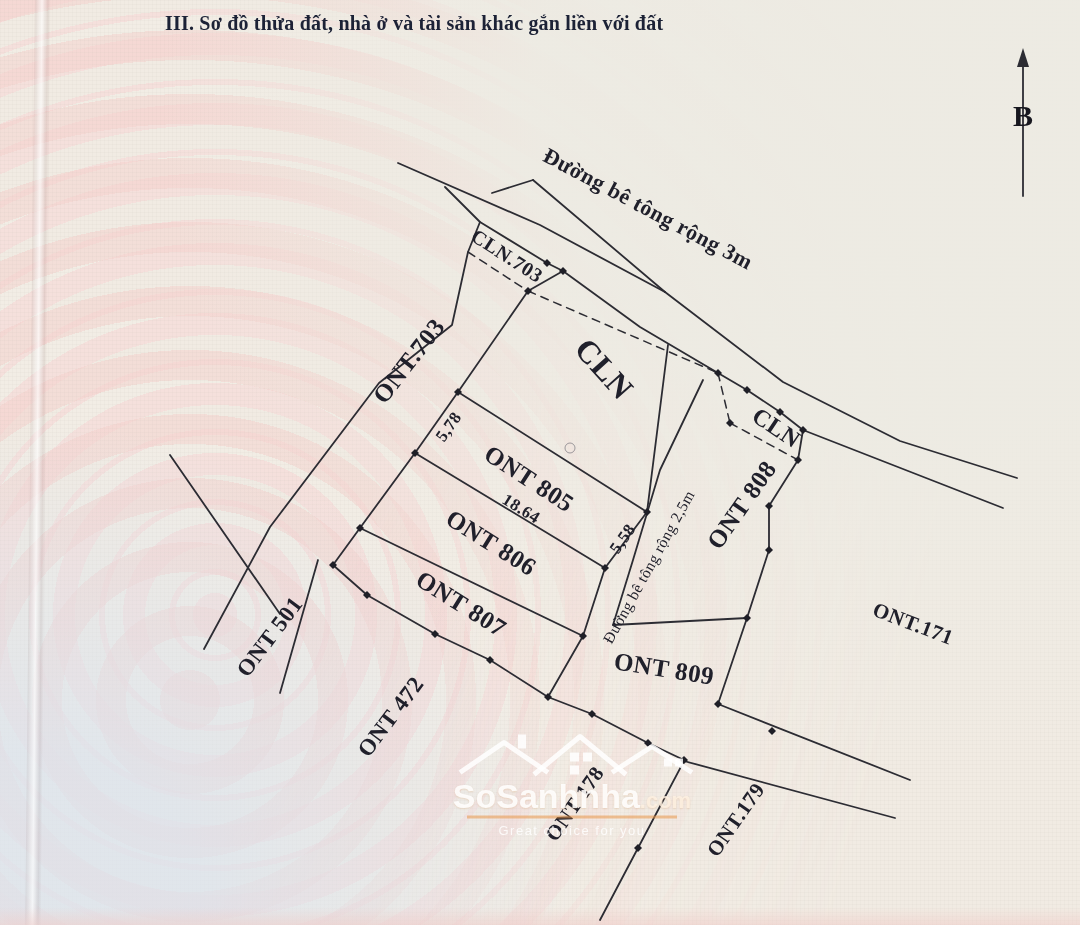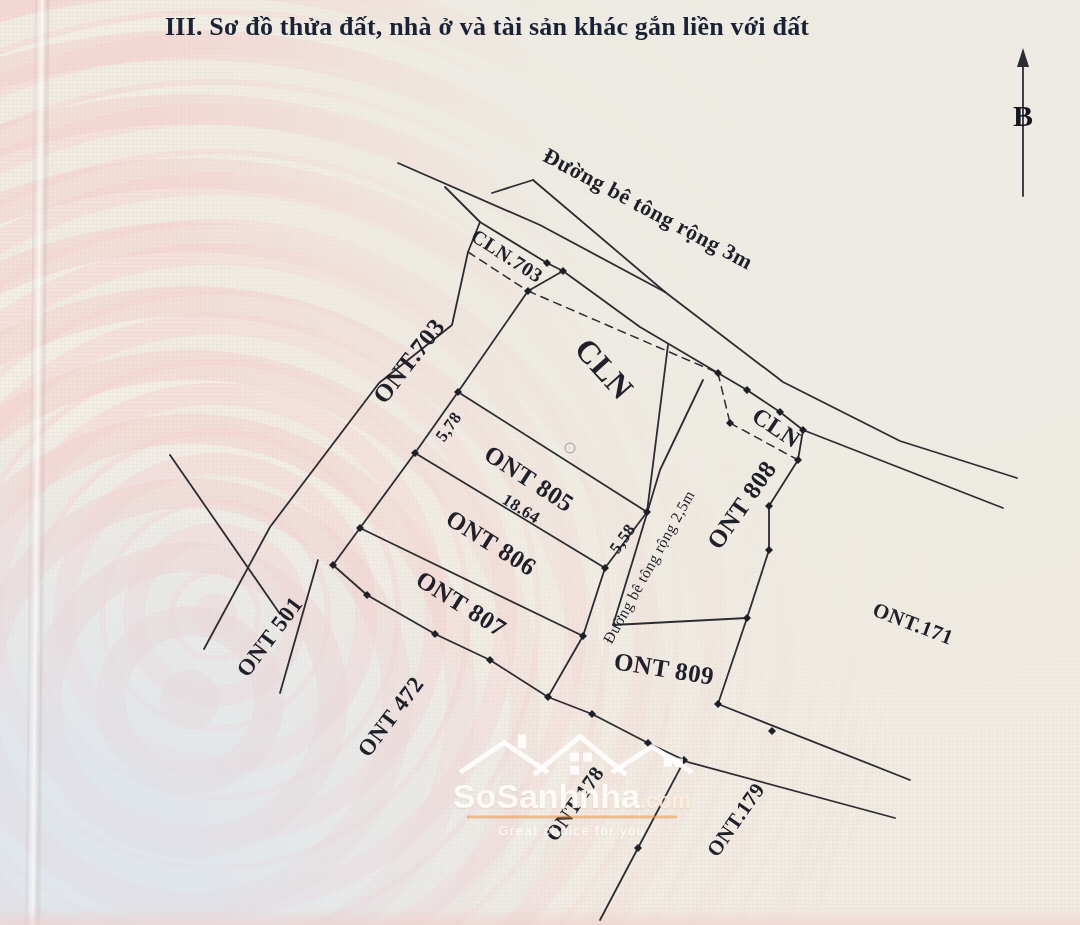--- a/index.html
+++ b/index.html
@@ -48,21 +48,21 @@
     background:linear-gradient(180deg, rgba(243,216,212,0), rgba(240,205,201,.55));
   }
   
   svg.plan{position:absolute;left:0;top:0;}
   .lbl{
     position:absolute;font-weight:bold;color:#20202b;white-space:nowrap;
     transform-origin:center center;letter-spacing:.5px;
   }
   .title{
     position:absolute;left:165px;top:12px;width:680px;
-    font-size:26px;font-weight:bold;color:#1c2236;letter-spacing:.2px;
+    font-size:20px;font-weight:bold;color:#1c2236;letter-spacing:.2px;
   }
   .north-b{
     position:absolute;left:1023px;top:116px;transform:translate(-50%,-50%);
     font-size:30px;font-weight:bold;color:#17171f;
   }
   .tiny-ring{
     position:absolute;left:570px;top:448px;width:9px;height:9px;border-radius:50%;
     border:1.5px solid rgba(90,90,100,.55);transform:translate(-50%,-50%);
   }
   

